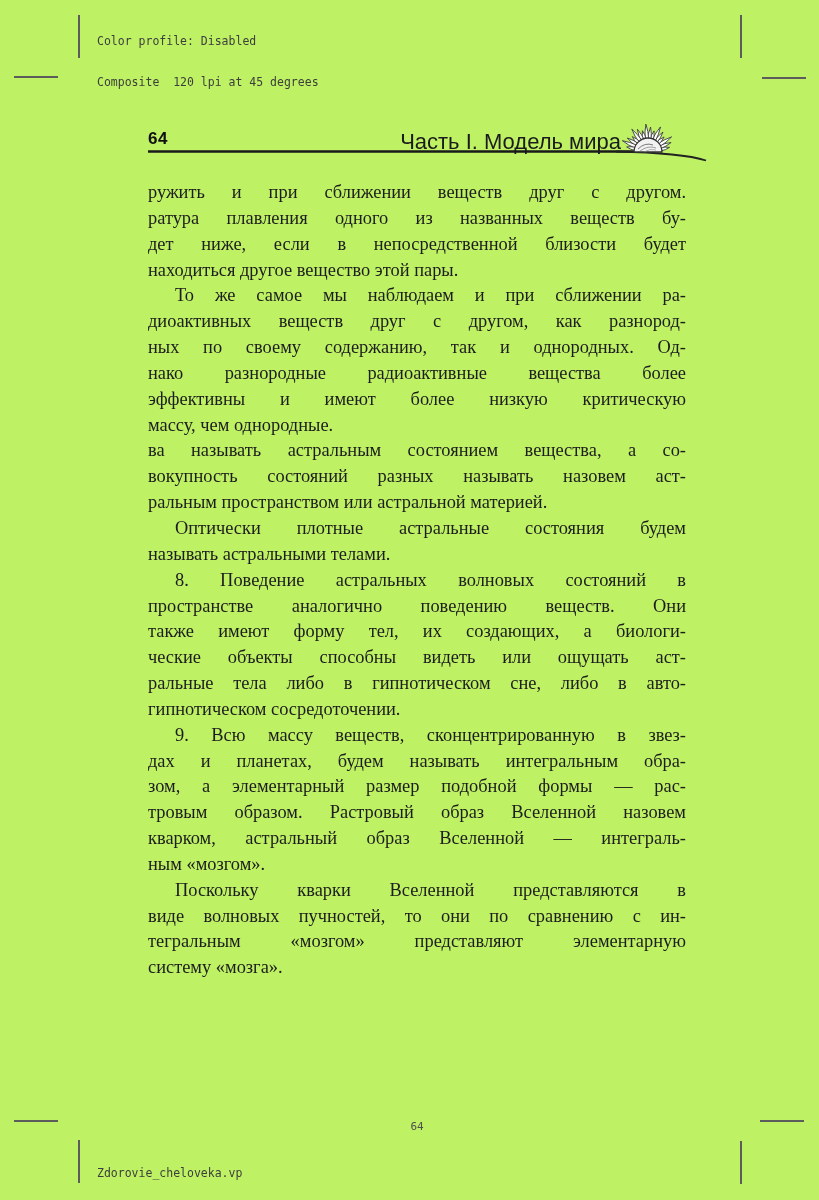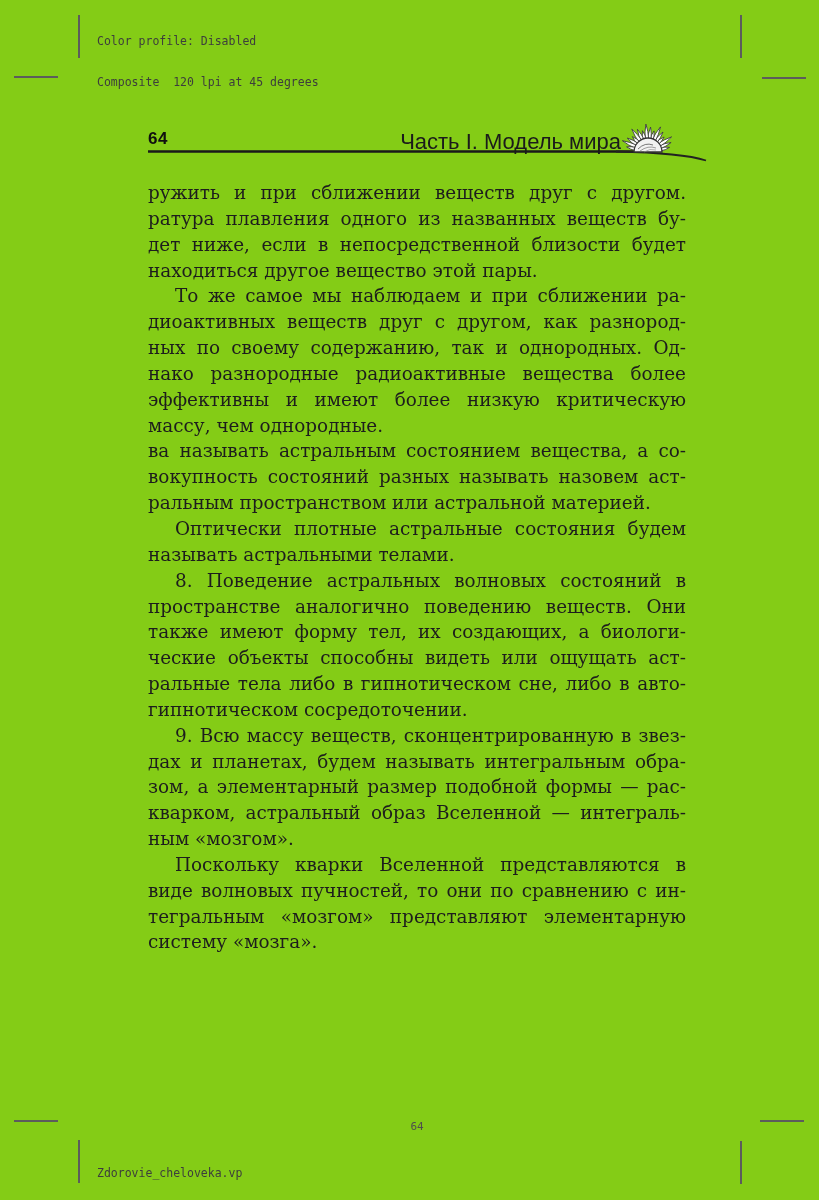--- a/index.html
+++ b/index.html
@@ -1,17 +1,17 @@
 <!DOCTYPE html>
 <html><head>
 <meta charset="utf-8">
 <style>
   html,body { margin:0; padding:0; background:#e8e8e8; }
   .page {
-    position:relative; width:819px; height:1200px; background:#84cc16;
+    position:relative; width:819px; height:1200px; background:#bef264;
     font-family:"Liberation Sans", sans-serif; overflow:hidden;
   }
   .mono {
     font-family:"DejaVu Sans Mono", monospace; font-size:11.5px;
     line-height:13.5px; color:#3d3d3d; white-space:pre;
   }
   .proof-top    { position:absolute; left:97px; top:8px; }
   .proof-bottom { position:absolute; left:97px; top:1140px; }
 
   
@@ -39,21 +39,21 @@
   .hdr-orn { position:absolute; left:148px; top:108px; width:562px; height:54px; }
 
   
   .body-text {
     position:absolute; left:148px; top:180px; width:538px;
     font-family:"DejaVu Serif", "Liberation Serif", serif;
     font-size:18.4px; color:#1d1d1d;
   }
   .line {
     height:25.85px; line-height:25.85px; overflow:visible;
-    text-align:justify; text-align-last:justify;
+    text-align:justify; text-align-last:justify;font-family:Liberation Serif, serif;
   }
   .line.last   { text-align-last:left; }
   .line.indent { text-indent:27px; }
 
   
   .foot-num {
     position:absolute; left:148px; top:1120px; width:538px; text-align:center;
     font-family:"DejaVu Sans Mono", monospace; font-size:11px; color:#4e4e4e;
   }
 </style>
@@ -129,20 +129,21 @@
       <div class="line last">называть астральными телами.</div>
       <div class="line indent">8. Поведение астральных волновых состояний в</div>
       <div class="line">пространстве аналогично поведению веществ. Они</div>
       <div class="line">также имеют форму тел, их создающих, а биологи-</div>
       <div class="line">ческие объекты способны видеть или ощущать аст-</div>
       <div class="line">ральные тела либо в гипнотическом сне, либо в авто-</div>
       <div class="line last">гипнотическом сосредоточении.</div>
       <div class="line indent">9. Всю массу веществ, сконцентрированную в звез-</div>
       <div class="line">дах и планетах, будем называть интегральным обра-</div>
       <div class="line">зом, а элементарный размер подобной формы — рас-</div>
+      <div class="line">тровым образом. Растровый образ Вселенной назовем</div>
       <div class="line">кварком, астральный образ Вселенной — интеграль-</div>
       <div class="line last">ным «мозгом».</div>
       <div class="line indent">Поскольку кварки Вселенной представляются в</div>
       <div class="line">виде волновых пучностей, то они по сравнению с ин-</div>
       <div class="line">тегральным «мозгом» представляют элементарную</div>
       <div class="line last">систему «мозга».</div>
     </div>
 
   <div class="foot-num">64</div>
 

